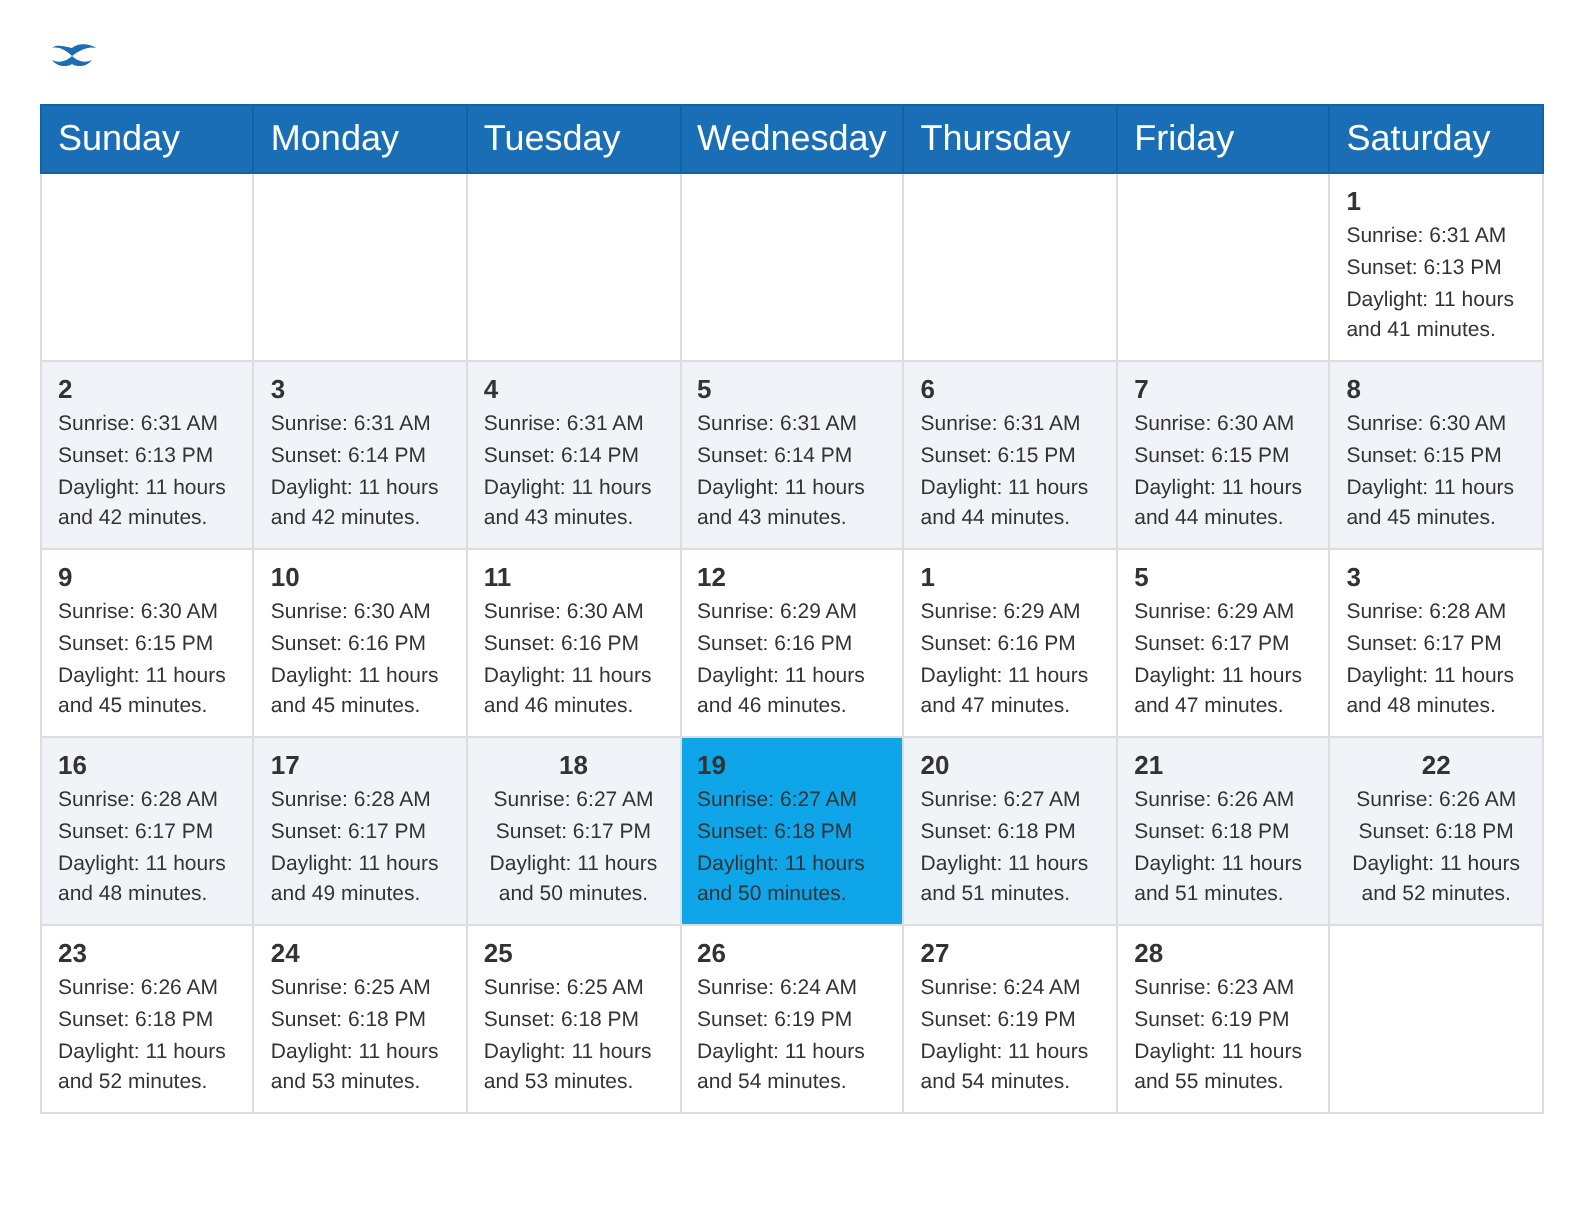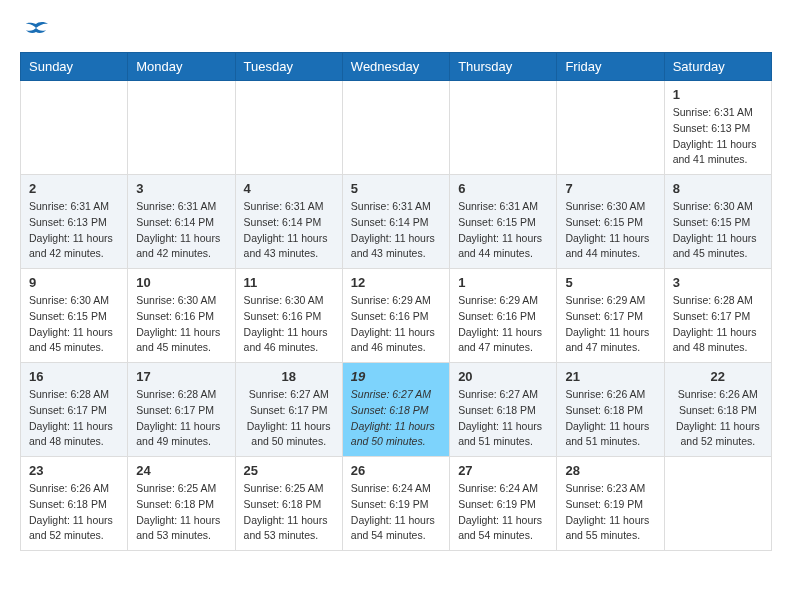--- a/index.html
+++ b/index.html
@@ -46,21 +46,21 @@
     .calendar {
       width: 100%;
       border-collapse: collapse;
       border: 1px solid #ccc;
     }
     .calendar th {
       background-color: #1a6eb5;
       color: white;
       text-align: left;
       padding: 6px 8px;
-      font-size: 13px;
+      font-size: 18px;
       font-weight: normal;
       border: 1px solid #1560a0;
     }
     .calendar td {
       vertical-align: top;
       padding: 6px 8px;
       border: 1px solid #ddd;
       width: calc(100% / 7);
       min-height: 80px;
       font-size: 11px;
@@ -234,21 +234,21 @@
           <div class="day-info" style="white-space: pre-line;">Sunrise: 6:28 AM
 Sunset: 6:17 PM
 Daylight: 11 hours and 49 minutes.</div>
         </td>
         <td style="background-color: rgb(240, 244, 248); text-align: center;">
           <span class="day-number">18</span>
           <div class="day-info" style="white-space: pre-line;">Sunrise: 6:27 AM
 Sunset: 6:17 PM
 Daylight: 11 hours and 50 minutes.</div>
         </td>
-        <td style="background-color: #7dd3fc; font-style: italic;">
+        <td style="background-color: #0ea5e9;">
           <span class="day-number">19</span>
           <div class="day-info" style="white-space: pre-line;">Sunrise: 6:27 AM
 Sunset: 6:18 PM
 Daylight: 11 hours and 50 minutes.</div>
         </td>
         <td style="background-color: rgb(240, 244, 248);">
           <span class="day-number">20</span>
           <div class="day-info" style="white-space: pre-line;">Sunrise: 6:27 AM
 Sunset: 6:18 PM
 Daylight: 11 hours and 51 minutes.</div>

